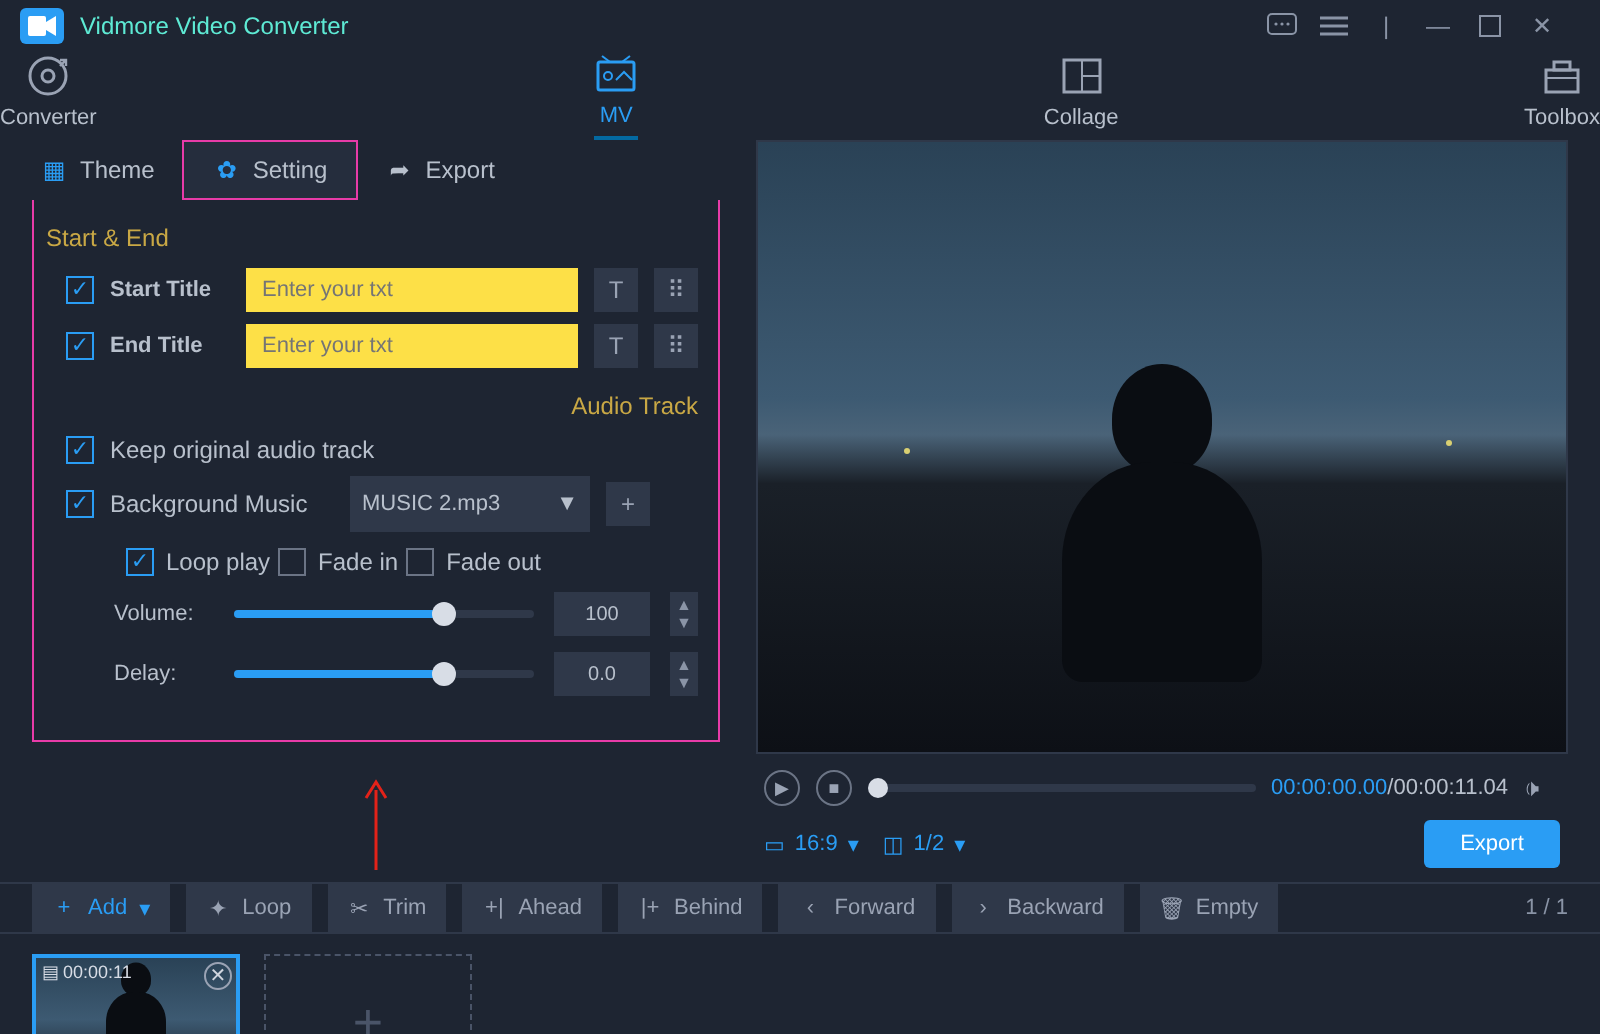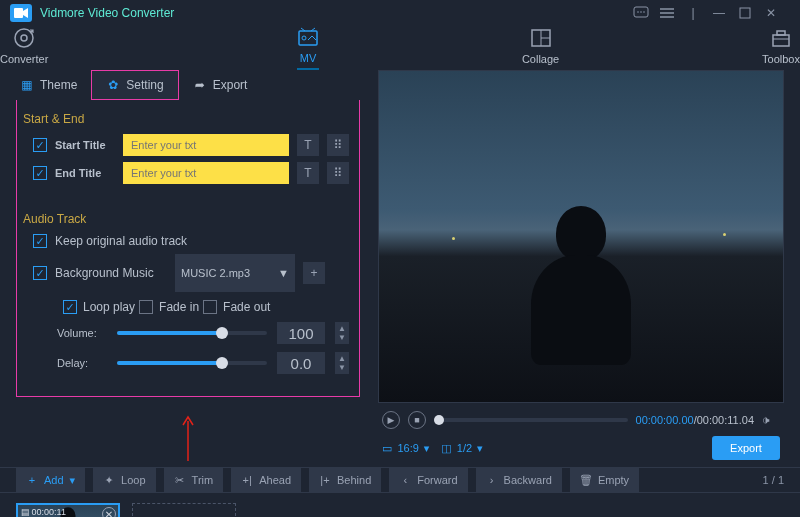--- a/index.html
+++ b/index.html
@@ -30,29 +30,29 @@
 
 .settings-box { border: 1px solid #e83ba8; border-top: none; padding: 8px 10px 14px 6px; }
 .section-head { color: #c9a845; margin: 4px 0 8px 0; font-size: 12px;}
 .row { display: flex; align-items: center; gap: 8px; margin: 6px 0 6px 10px; }
 .chk { width: 14px; height: 14px; border: 1px solid #2a9df4; display:flex; align-items:center; justify-content:center; cursor:pointer;}
 .chk.checked::after { content:"✓"; color:#2a9df4; font-size:11px; line-height:1;}
 .chk.emptybox { border-color:#6b7485; }
 .label { width: 60px; font-size:11px;font-weight:bold;}
 .txtinput { flex:1; height: 22px; background:#fde047; border:none; color:#6b7485; padding:0 8px; font-size:11px; }
 .iconbtn { width: 22px; height:22px; background:#2f3849; display:flex; align-items:center; justify-content:center; cursor:pointer; color:#9aa3b4;}
-.selectlike { width:120px; height:38px; background:#2f3849; display:flex; align-items:center; padding:0 6px; justify-content:space-between; cursor:pointer; font-size:11px;}
+.selectlike { width:120px; height:28px; background:#2f3849; display:flex; align-items:center; padding:0 6px; justify-content:space-between; cursor:pointer; font-size:11px;}
 .subrow { display:flex; align-items:center; gap:4px; margin:8px 0 8px 40px;}
 .subrow .chk { flex-shrink:0;}
 .sliderrow { display:flex; align-items:center; gap:10px; margin:8px 0 8px 34px;}
 .sliderrow .lbl { width:50px; font-size:11px;}
 .slider { flex:1; height:4px; background:#2f3849; position:relative; border-radius:2px;}
 .slider .fill { position:absolute; left:0; top:0; bottom:0; background:#2a9df4; border-radius:2px;}
 .slider .thumb { position:absolute; top:-4px; width:12px; height:12px; border-radius:50%; background:#d8dde6;}
-.numbox { width:48px; height:22px; background:#2f3849; display:flex; align-items:center; justify-content:center; font-size:15px;}
+.numbox { width:48px; height:22px; background:#2f3849; display:flex; align-items:center; justify-content:center; font-size:10px;}
 .stepper { width:14px; height:22px; background:#2f3849; display:flex; flex-direction:column; justify-content:center; gap:1px;}
 .stepper span { height:8px; display:flex; align-items:center; justify-content:center; color:#8a94a6; cursor:pointer; font-size:8px;}
 .arrowvert { display:flex; justify-content:center; margin-top:18px;}
 
 
 .rightpane { flex:1; display:flex; flex-direction:column;}
 .preview { flex:1; background:#181d28; border:1px solid #2f3849; position:relative; overflow:hidden;}
 .sky { position:absolute; inset:0; background:linear-gradient(#2a4256 0%, #3d5a72 42%, #4a6378 48%, #1a2028 56%, #0d1016 100%);}
 .silhouette { position:absolute; left:50%; bottom:8%; width:110px; height:170px; transform:translateX(-50%);}
 .head { width:50px; height:55px; background:#0a0d12; border-radius:50% 50% 45% 45%; margin:0 auto;}
@@ -199,21 +199,21 @@
         </div>
 
         <div class="row">
           <div class="chk checked"></div>
           <div class="label">End Title</div>
           <input class="txtinput" placeholder="Enter your txt" style="">
           <div class="iconbtn">T</div>
           <div class="iconbtn">⠿</div>
         </div>
 
-        <div class="section-head" style="margin-top:28px;">Audio Track</div>
+        <div class="section-head" style="margin-top:12px;text-align:right;">Audio Track</div>
 
         <div class="row">
           <div class="chk checked"></div>
           <span>Keep original audio track</span>
         </div>
 
         <div class="row">
           <div class="chk checked"></div>
           <span style="width:112px;">Background Music</span>
           <div class="selectlike">

